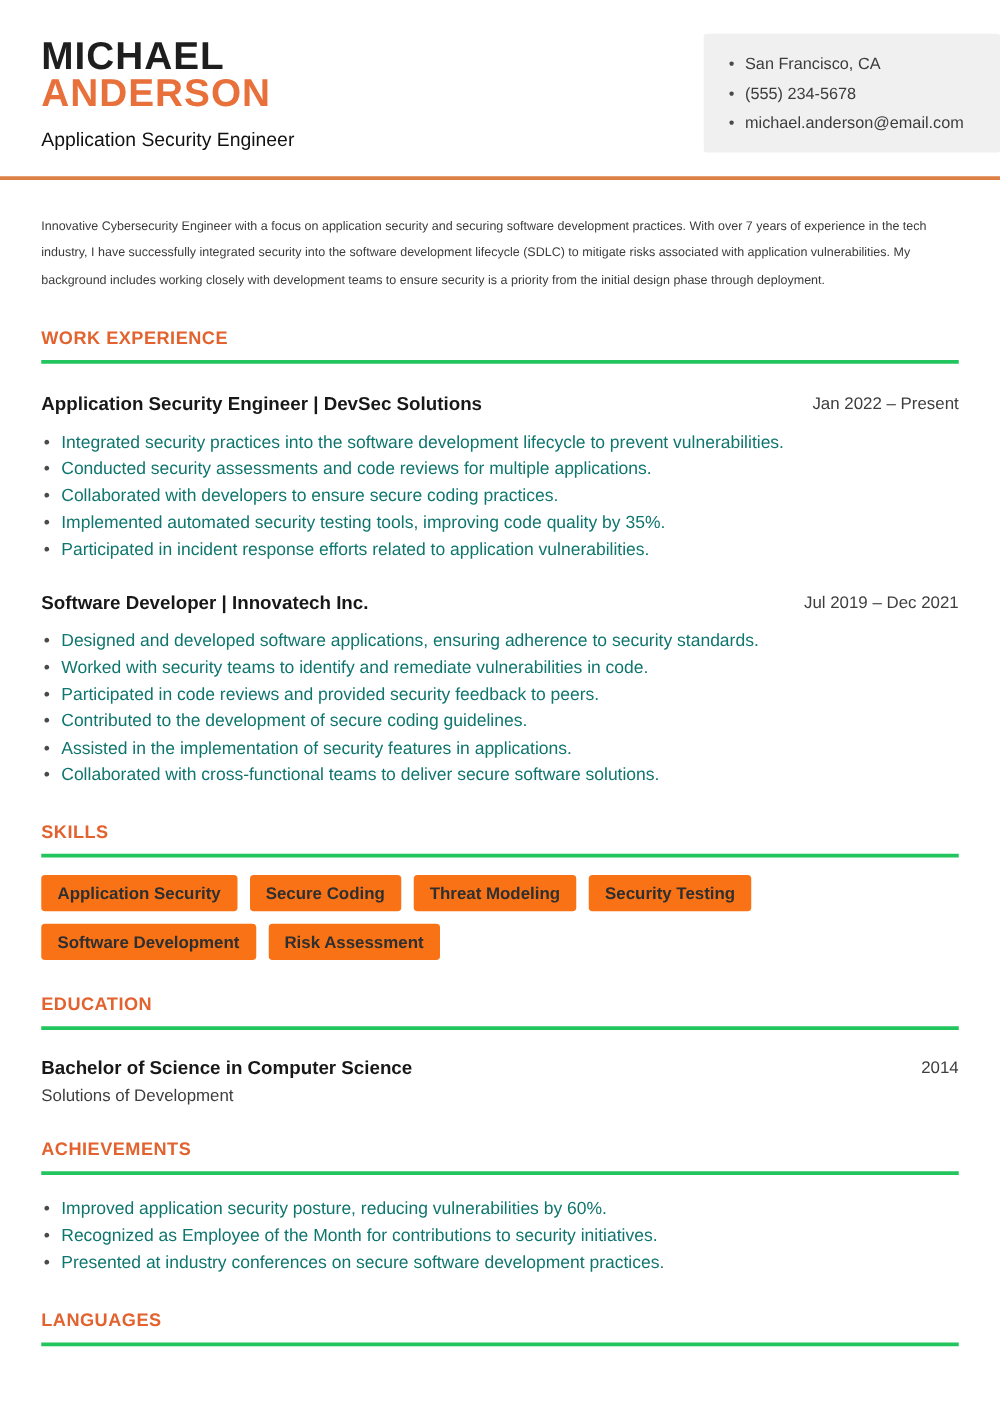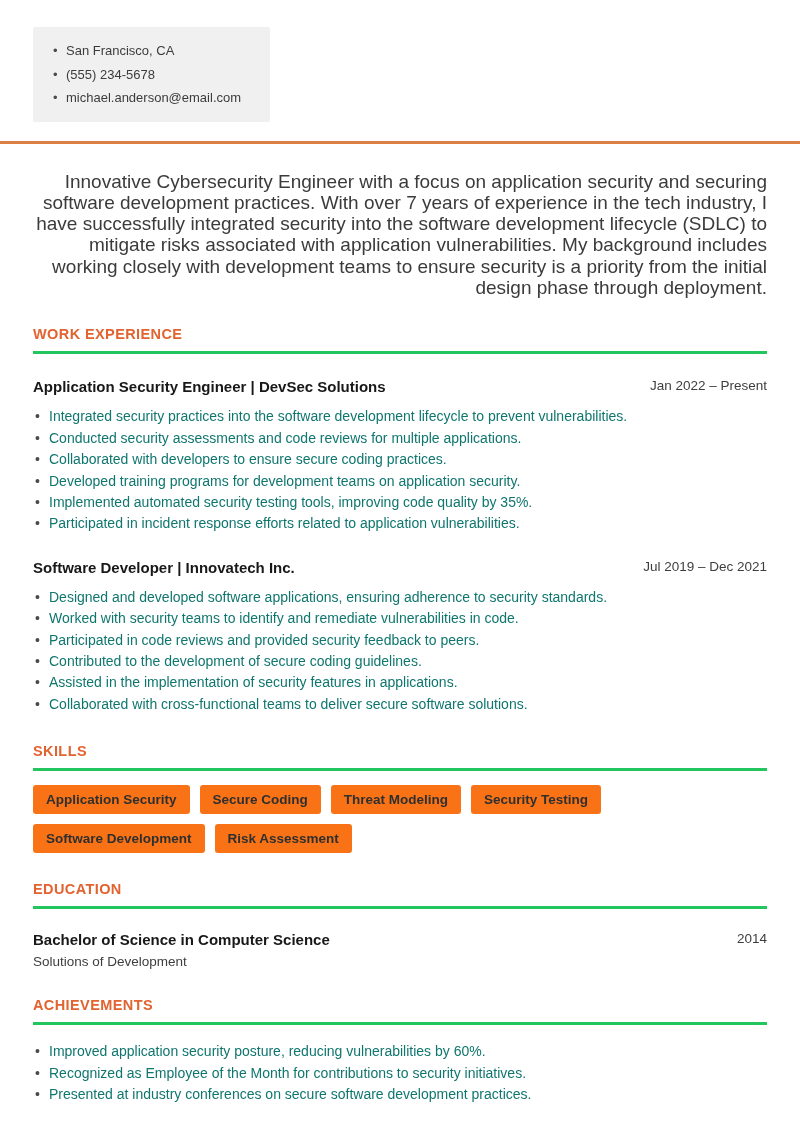--- a/index.html
+++ b/index.html
@@ -61,24 +61,23 @@
     margin-top: 19px;
     height: 3px;
     width: 100%;
     background: #dd8045;
   }
 
   
   .main { padding: 0 33px; }
   .summary {
     margin: 27px 0 0;
-    font-size: 19px;
+    font-size: 10px;
     line-height: 21.3px;
     color: #3b3b3b;
-    text-align: right;
   }
   .section-heading {
     margin: 28px 0 0;
     padding-bottom: 9px;
     border-bottom: 3px solid #22c55e;
     color: #e2632f;
     font-size: 14.5px;
     font-weight: 700;
     letter-spacing: 0.4px;
   }
@@ -127,20 +126,27 @@
   .edu-school { margin-top: 6px; font-size: 13.5px; color: #3e3e3e; }
 
   .achievements-list { margin-top: 16px; }
 </style>
 </head>
 <body>
 
 <div class="page">
 
   <header class="header">
+    <div class="header-left">
+      <h1 class="name-heading">
+        <span class="name-first">MICHAEL</span>
+        <span class="name-last">ANDERSON</span>
+      </h1>
+      <div class="header-job-title">Application Security Engineer</div>
+    </div>
     <div class="contact-box">
       <ul class="contact-list">
 
       <li>San Francisco, CA</li>
           <li>(555) 234-5678</li>
           <li>michael.anderson@email.com</li>
         </ul>
     </div>
   </header>
 
@@ -155,21 +161,20 @@
       <div class="job">
         <div class="entry-head">
           <h3 class="entry-title">Application Security Engineer | DevSec Solutions</h3>
           <span class="entry-dates">Jan 2022 – Present</span>
         </div>
         <ul class="bullets">
 
         <li>Integrated security practices into the software development lifecycle to prevent vulnerabilities.</li>
             <li>Conducted security assessments and code reviews for multiple applications.</li>
             <li>Collaborated with developers to ensure secure coding practices.</li>
-            <li>Developed training programs for development teams on application security.</li>
             <li>Implemented automated security testing tools, improving code quality by 35%.</li>
             <li>Participated in incident response efforts related to application vulnerabilities.</li>
           </ul>
       </div>
       <div class="job">
         <div class="entry-head">
           <h3 class="entry-title">Software Developer | Innovatech Inc.</h3>
           <span class="entry-dates">Jul 2019 – Dec 2021</span>
         </div>
         <ul class="bullets">

